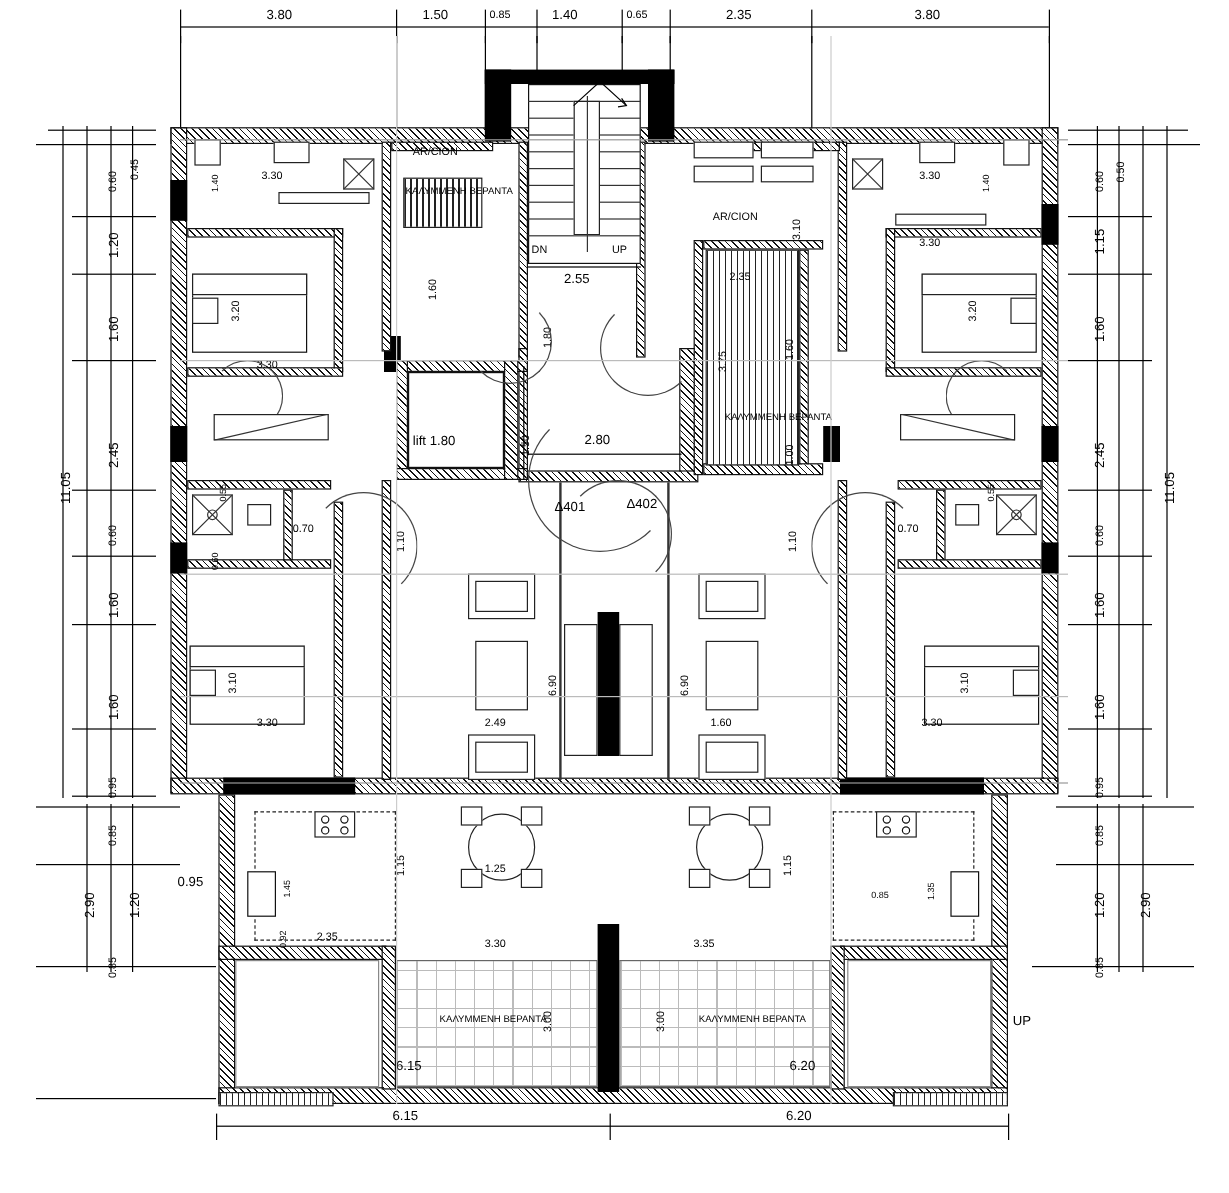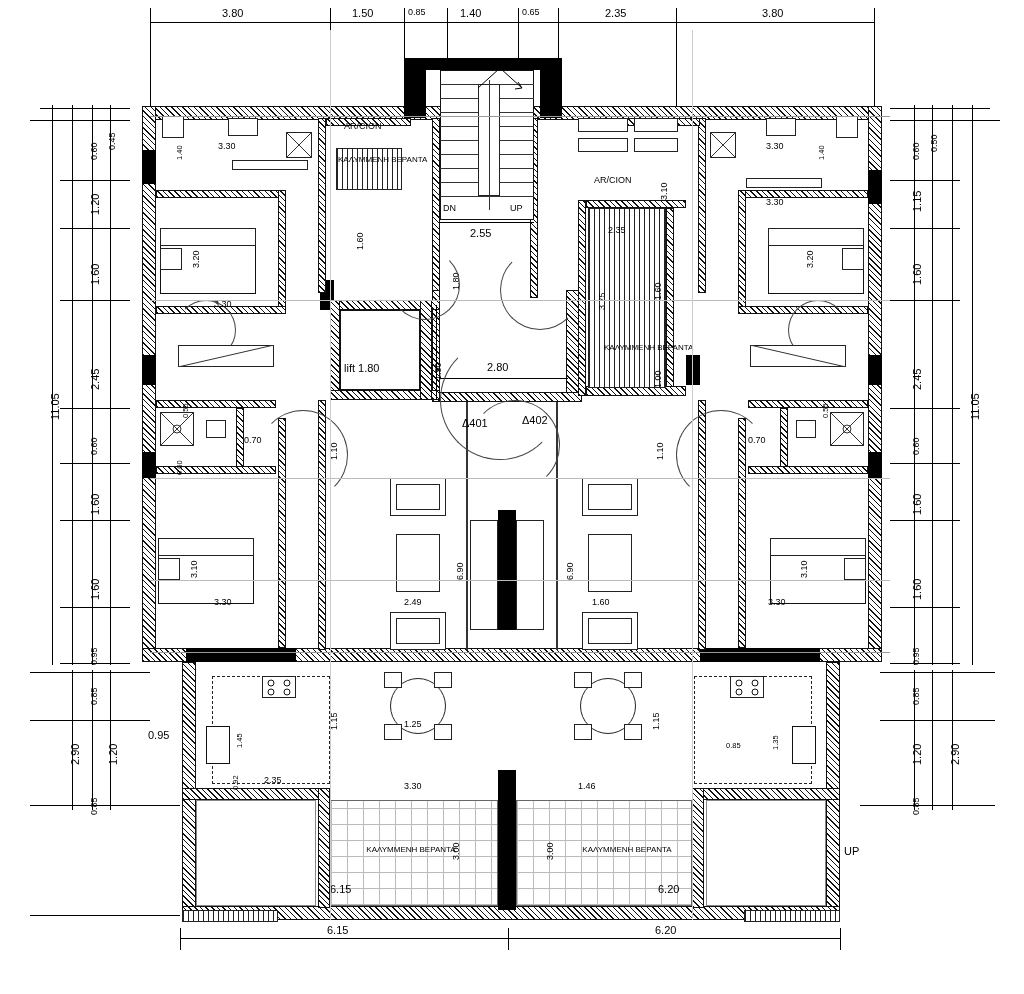--- a/index.html
+++ b/index.html
@@ -415,21 +415,21 @@
 
   <div class="tile" style="left:330px;top:800px;width:168px;height:106px;"></div>
   <div class="tile" style="left:516px;top:800px;width:176px;height:106px;"></div>
   <div class="lbl room tiny" style="left:356px;top:846px;width:110px;">
     <span>ΚΑΛΥΜΜΕΝΗ ΒΕΡΑΝΤΑ</span>
   </div>
   <div class="lbl room tiny" style="left:572px;top:846px;width:110px;">
     <span>ΚΑΛΥΜΜΕΝΗ ΒΕΡΑΝΤΑ</span>
   </div>
   <div class="lbl small" style="left:404px;top:782px;">3.30</div>
-  <div class="lbl small" style="left:578px;top:782px;">1.46</div>
+  <div class="lbl small" style="left:578px;top:782px;">3.35</div>
   <div class="lbl vert small" style="left:452px;top:860px;">3.00</div>
   <div class="lbl vert small" style="left:546px;top:860px;">3.00</div>
   <div class="lbl" style="left:330px;top:884px;">6.15</div>
   <div class="lbl" style="left:658px;top:884px;">6.20</div>
 
   <div class="spiral" style="left:206px;top:822px;width:74px;height:74px;"></div>
   <svg style="position:absolute;left:206px;top:822px;width:74px;height:74px;">
     <circle cx="37" cy="37" r="9" fill="none" stroke="#333"></circle>
     <g stroke="#333" stroke-width="0.8" fill="none">
       <line x1="37" y1="37" x2="37" y2="0"></line>

